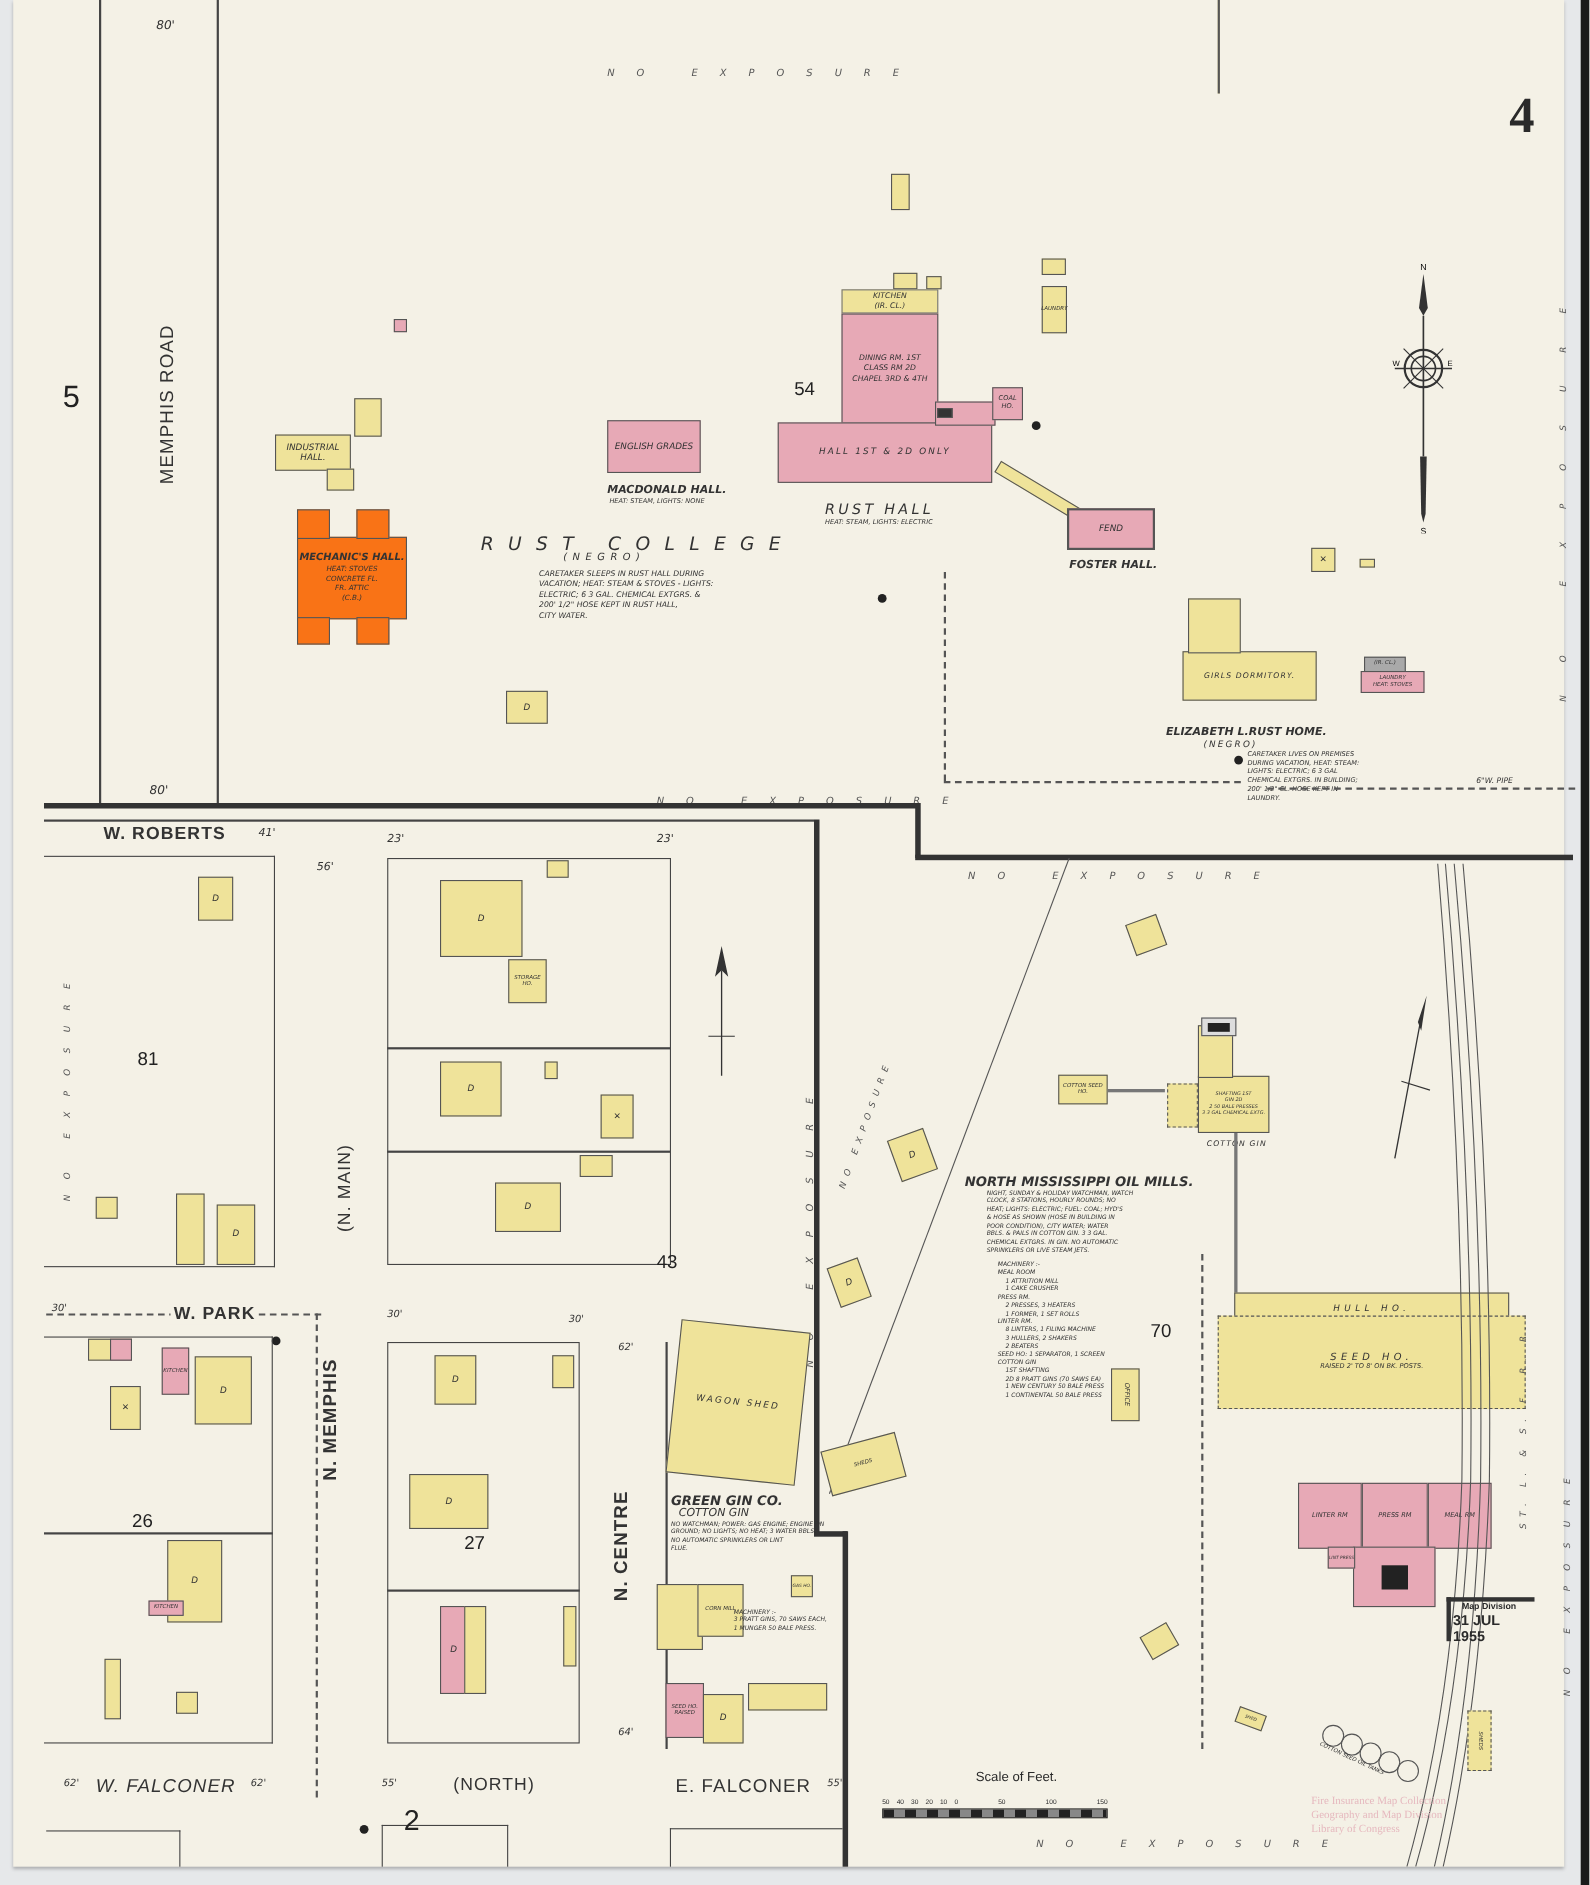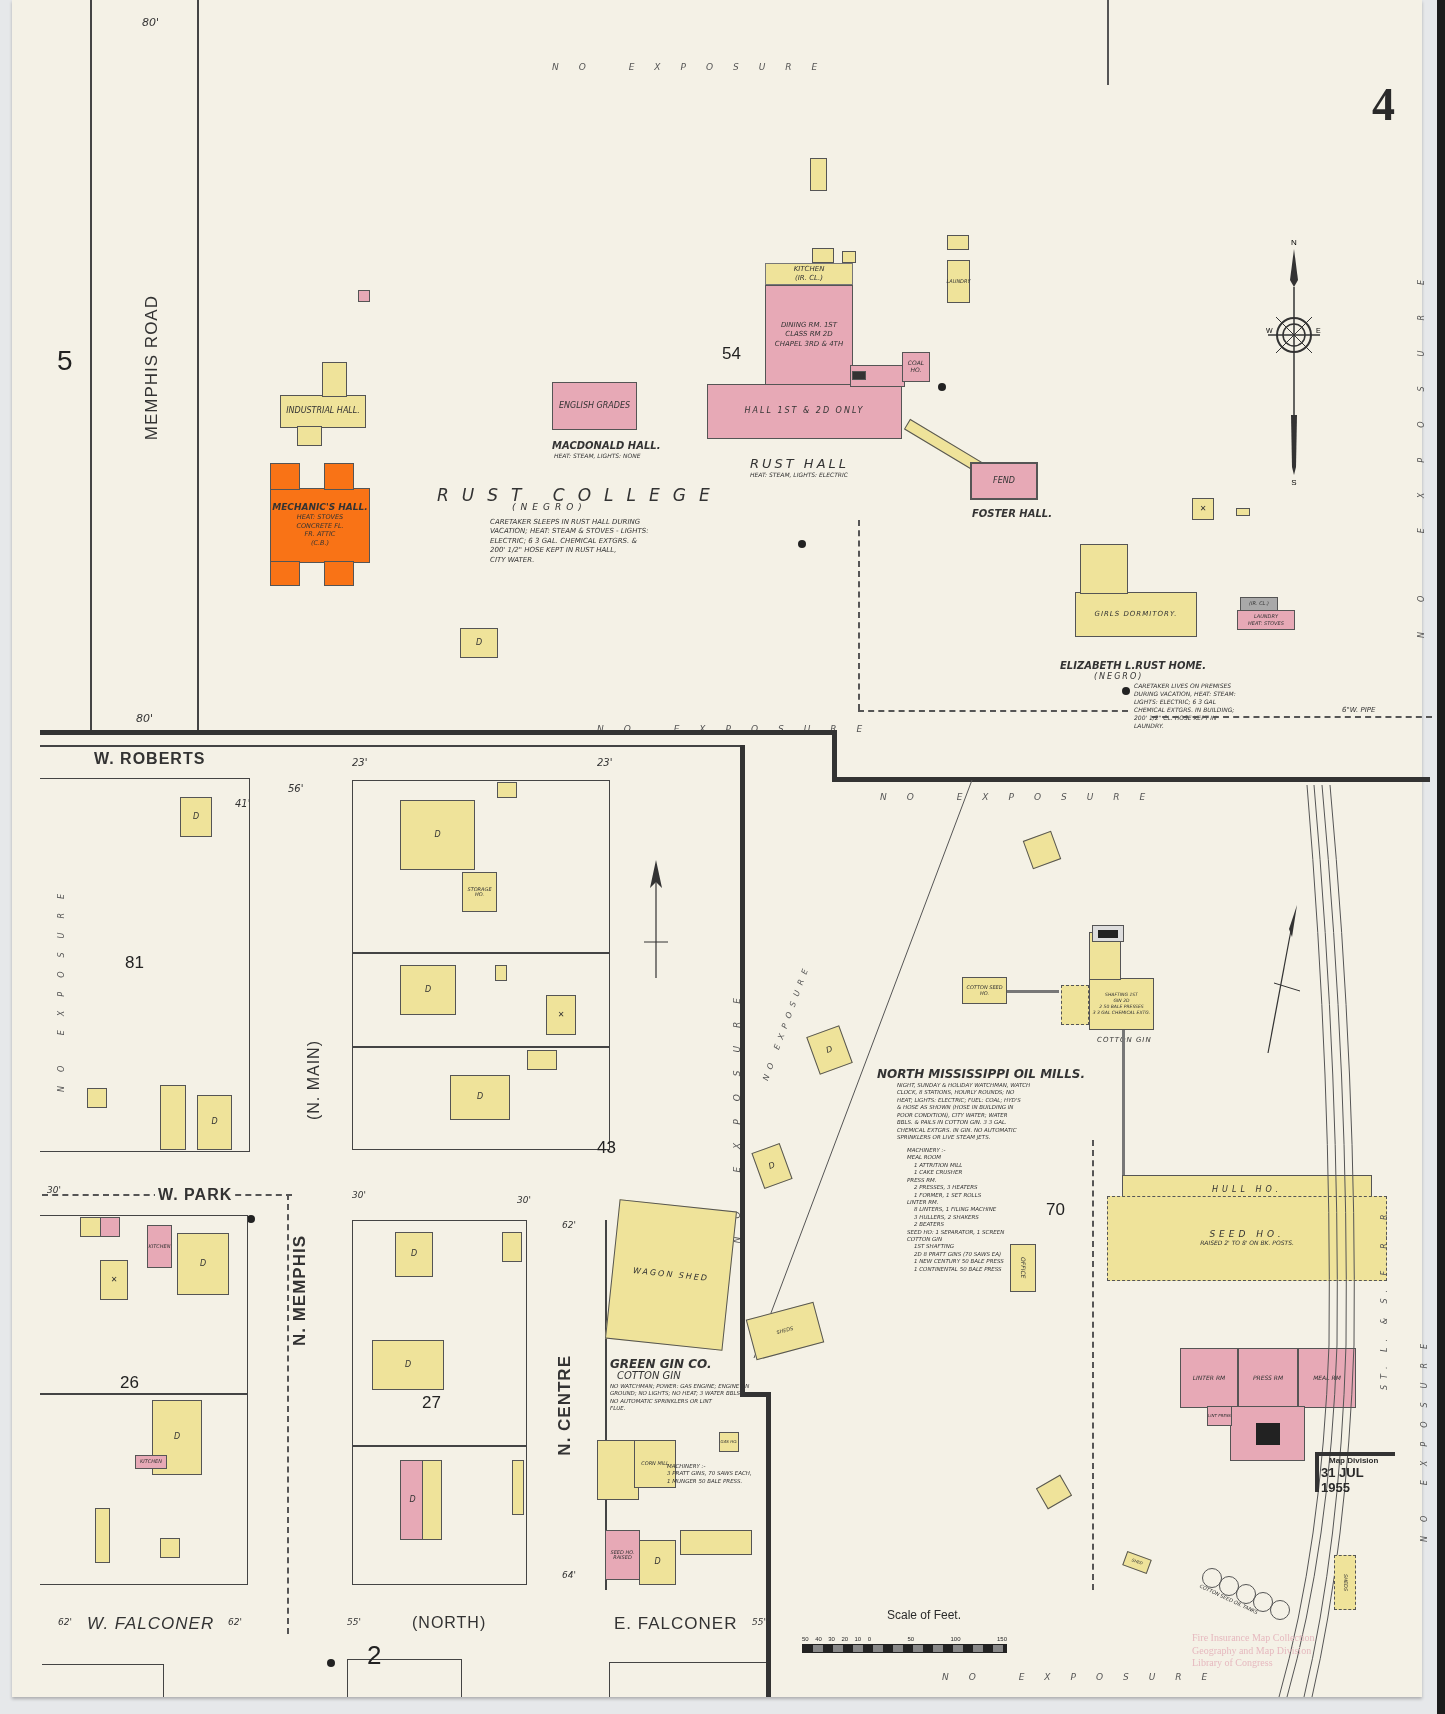--- a/index.html
+++ b/index.html
@@ -52,21 +52,21 @@
       <line x1="4" y1="100" x2="56" y2="100" stroke="#333" stroke-width="1.5"></line>
       <line x1="12" y1="82" x2="48" y2="118" stroke="#333"></line>
       <line x1="48" y1="82" x2="12" y2="118" stroke="#333"></line>
       <text x="2" y="98" font-size="7">W</text>
       <text x="52" y="98" font-size="7">E</text>
       <polygon points="27,180 33,180 32,232 30,240 28,232" fill="#333"></polygon>
       <text x="30" y="250" font-size="8" text-anchor="middle">S</text>
     </svg>
   </div>
 
-  <div class="bldg y" style="left:268px;top:395px;width:86px;height:33px;text-align:right;">
+  <div class="bldg y" style="left:238px;top:395px;width:69px;height:33px;">
       <span>INDUSTRIAL HALL.</span>
     </div>
   <div class="bldg y" style="left:310px;top:362px;width:25px;height:35px;"></div>
   <div class="bldg y" style="left:285px;top:426px;width:25px;height:20px;"></div>
 
   <div class="bldg b" style="left:258px;top:488px;width:100px;height:75px;flex-direction:column;">
     <span style="font-weight:bold;font-size:9px;">MECHANIC'S HALL.</span>
     <span class="note" style="position:static;font-size:6.5px;text-align:center;">HEAT: STOVES
 CONCRETE FL.
 FR. ATTIC
@@ -108,21 +108,21 @@
   <div class="bldg y" style="left:800px;top:248px;width:22px;height:15px;"></div>
   <div class="bldg y" style="left:830px;top:251px;width:14px;height:12px;"></div>
   <div class="bldg y" style="left:935px;top:235px;width:22px;height:15px;"></div>
   <div class="bldg y" style="left:935px;top:260px;width:23px;height:43px;">
       <span style="font-size:5px;">LAUNDRY</span>
     </div>
   <div class="bldg p" style="left:346px;top:290px;width:12px;height:12px;"></div>
 
   <div class="abs" style="left:895px;top:418px;width:120px;height:10px;background:#efe39a;border:1px solid #555;transform:rotate(31deg);transform-origin:left center;"></div>
 
-  <div class="bldg p" style="left:958px;top:462px;width:68px;height:38px;border-width:2px;">
+  <div class="bldg p" style="left:958px;top:462px;width:80px;height:38px;border-width:2px;">
       <span>FEND</span>
     </div>
   <div class="ital abs" style="left:960px;top:508px;font-size:10px;font-weight:bold;">FOSTER HALL.</div>
 
   <div class="bldg y" style="left:1180px;top:498px;width:22px;height:22px;">✕</div>
   <div class="bldg y" style="left:1224px;top:508px;width:14px;height:8px;"></div>
 
   <div class="dh" style="left:926px;top:383px;"></div>
   <div class="dh" style="left:786px;top:540px;"></div>
   <div class="dh" style="left:1110px;top:687px;"></div>
@@ -165,21 +165,21 @@
 
   <div class="thick" style="left:28px;top:730px;width:795px;height:5px;"></div>
   <div class="thick" style="left:820px;top:730px;width:5px;height:50px;"></div>
   <div class="thick" style="left:820px;top:777px;width:598px;height:5px;"></div>
   <div class="thick" style="left:728px;top:745px;width:5px;height:650px;"></div>
   <div class="thick" style="left:728px;top:1392px;width:30px;height:5px;"></div>
   <div class="thick" style="left:754px;top:1392px;width:5px;height:305px;"></div>
   <div class="ln" style="left:28px;top:745px;width:700px;height:1.5px;"></div>
 
   <div class="street" style="left:82px;top:750px;">W. ROBERTS</div>
-  <div class="ital abs" style="left:223px;top:752px;font-size:10px;margin-top:46px;">41'</div>
+  <div class="ital abs" style="left:223px;top:752px;font-size:10px;">41'</div>
   <div class="ital abs" style="left:276px;top:783px;font-size:10px;">56'</div>
   <div class="ital abs" style="left:340px;top:757px;font-size:10px;">23'</div>
   <div class="ital abs" style="left:585px;top:757px;font-size:10px;">23'</div>
 
   <div class="abs" style="left:28px;top:778px;width:210px;height:374px;border:1.5px solid #444;border-left:none;box-sizing:border-box;"></div>
   <div class="block-no" style="left:113px;top:953px;">81</div>
   <div class="bldg y" style="left:168px;top:797px;width:32px;height:40px;">D</div>
   <div class="bldg y" style="left:185px;top:1095px;width:35px;height:55px;">D</div>
   <div class="bldg y" style="left:148px;top:1085px;width:26px;height:65px;"></div>
   <div class="bldg y" style="left:75px;top:1088px;width:20px;height:20px;"></div>

